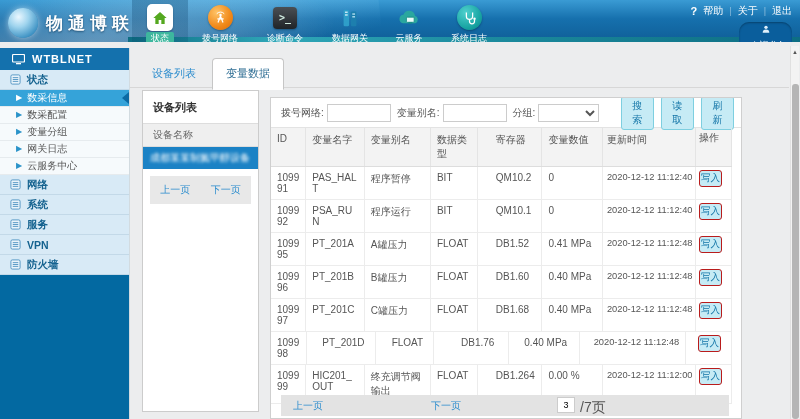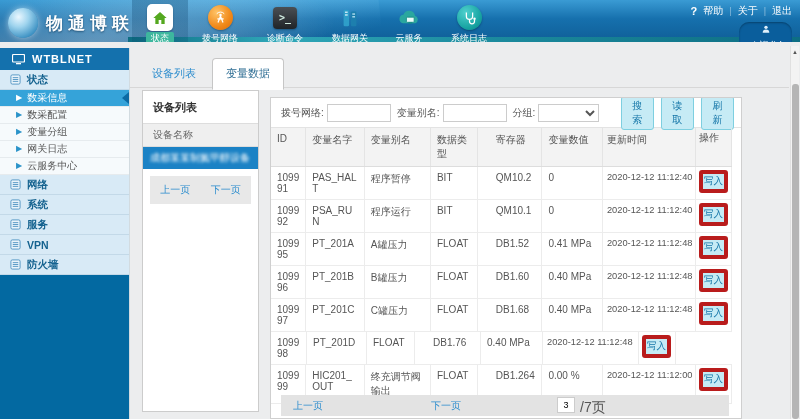--- a/index.html
+++ b/index.html
@@ -81,26 +81,26 @@
   .sel { width:70px; height:18px; border:1px solid #ccc; margin:0 10px 0 3px; font-size:10px; color:#555; background:#fff; }
   .btn-blue { background:#c6ebf5; border:1px solid #7ecfe0; border-radius:3px; color:#1576a8; font-size:10px;
     padding:2px 7px; margin-right:7px; cursor:pointer; }
   .btn-blue:first-of-type { margin-left:12px; }
 
   #grid { width:461px; }
   .thead, .trow { display:flex; width:461px; }
   .thead { background:#f3f3f3; border-bottom:1px solid #ddd; }
   .th { font-size:10px; color:#555; padding:5px 6px; border-right:1px solid #e4e4e4; }
   .td { font-size:10px; color:#555; padding:5px 6px; border-right:1px solid #ececec; word-break:break-all; }
-  .trow { border-bottom:1px solid #ececec; align-items:stretch; }
+  .trow { border-bottom:1px solid #ececec; align-items:stretch;justify-content:space-between; }
   .c0{width:36px;} .c1{width:60px;} .c2{width:68px;} .c3{width:48px;} .c4{width:54px;margin-left:12px;}
   .c5{width:62px;} .c6{width:96px; padding-left:4px; padding-right:2px; font-size:9.3px; white-space:nowrap;}
   .c7{width:37px; padding:3px 3px;}
   .th.c6 { font-size:10px; }
-  .write-btn { background:#c6ebf5; border:4px solid #b91c1c; border-radius:3px; color:#1576a8; font-size:9.5px; padding:1px 1px; cursor:pointer; }
+  .write-btn { background:#c6ebf5; border:1px solid #b91c1c; border-radius:3px; color:#1576a8; font-size:9.5px; padding:1px 1px; cursor:pointer; }
 
   #table-pager { position:absolute; left:10px; right:12px; bottom:2px; height:21px; background:#e3e3e3; }
   #table-pager a { position:absolute; top:4px; color:#2e8ece; font-size:10px; text-decoration:none; cursor:pointer; }
   #pager-prev { left:12px; } #pager-next { left:150px; }
   #pager-page { position:absolute; left:276px; top:2px; width:18px; height:16px; border:1px solid #ccc; background:#fff; font-size:9px; text-align:center; }
   #pager-total { position:absolute; left:299px; top:4px; font-size:14px; color:#555; }
 
   
   #scrollbar { position:absolute; right:1px; top:0; bottom:0; width:9px; background:#f3f3f3; border-left:1px solid #e0e0e0; }
   #scroll-up { height:11px; display:flex; align-items:center; justify-content:center; font-size:6px; color:#555; cursor:pointer; }

